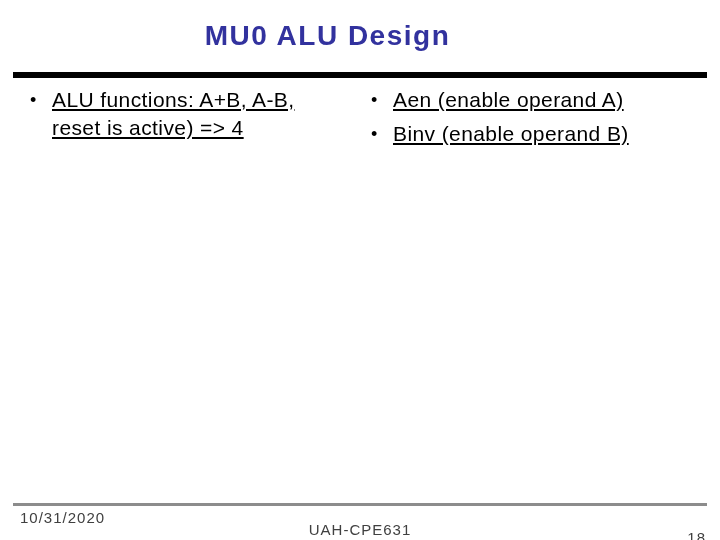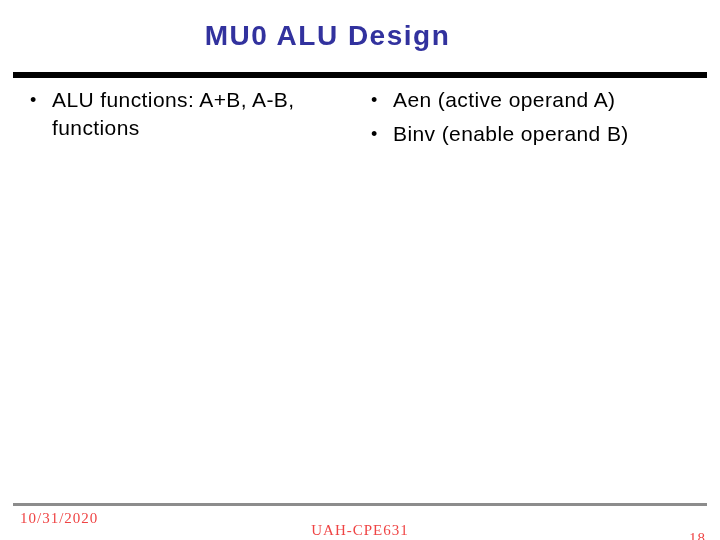--- a/index.html
+++ b/index.html
@@ -47,69 +47,69 @@
     color: var(--body-color, #000000);
   }
   .col-right .bullet + .bullet { margin-top: 6px; }
   .bullet-marker {
     flex: 0 0 22px;
     width: 22px;
     font-size: 18px;
     line-height: 28px;
     text-align: left;
   }
-  .bullet-text { flex: 1 1 auto; }
+  .bullet-text { flex: 1 1 auto; text-decoration: underline; }
   .bullet-line { display: block; white-space: nowrap; }
   .footer-rule {
     position: absolute;
     top: 503px;
     left: 13px;
     width: 694px;
     height: 3px;
     background: var(--footer-rule-color, #8C8C8C);
   }
   .footer {
     position: absolute;
     top: 508px;
     left: 0;
     width: 720px;
     height: 24px;
-    font-family: Liberation Serif, serif;
+    font-family: Liberation Sans, sans-serif;
     font-size: 15px;
     line-height: 20px;
     letter-spacing: 1px;
-    color: #ef4444;
+    color: #404040;
   }
   .footer-date   { position: absolute; left: 20px;  top: 0; }
   .footer-center { position: absolute; left: 0; top: 12px; width: 100%; text-align: center; }
   .footer-page   { position: absolute; right: 14px; top: 0; margin-top: 20px; }
 </style>
 </head>
 <body>
 
 <div class="slide" style="--bg: #FFFFFF; --title-color: #32329E; --title-rule-color: #000000; --body-color: #000000; --footer-rule-color: #8C8C8C;">
 
   <div class="slide-title">MU0 ALU Design</div>
 
   <div class="title-rule"></div>
 
   <div class="col col-left">
     <div class="bullet">
       <span class="bullet-marker">•</span>
       <span class="bullet-text">
         <span class="bullet-line">ALU functions: A+B, A-B,</span>
-        <span class="bullet-line">functions</span>
+        <span class="bullet-line">reset is active) =&gt; 4</span>
       </span>
     </div>
   </div>
 
   <div class="col col-right">
     <div class="bullet">
       <span class="bullet-marker">•</span>
-      <span class="bullet-text">Aen (active operand A)</span>
+      <span class="bullet-text">Aen (enable operand A)</span>
     </div>
     <div class="bullet">
       <span class="bullet-marker">•</span>
       <span class="bullet-text">Binv (enable operand B)</span>
     </div>
   </div>
 
   <div class="footer-rule"></div>
 
   <div class="footer">

